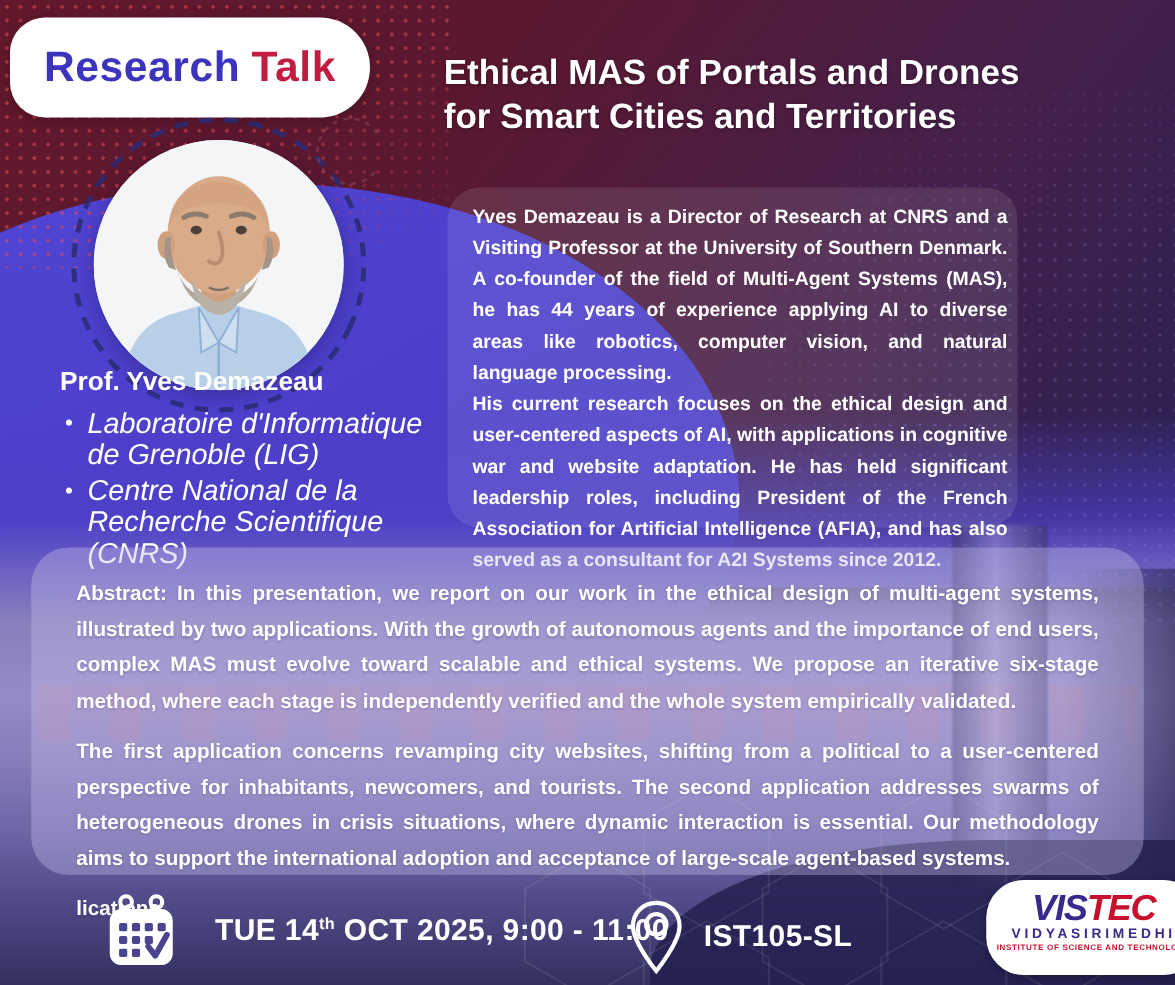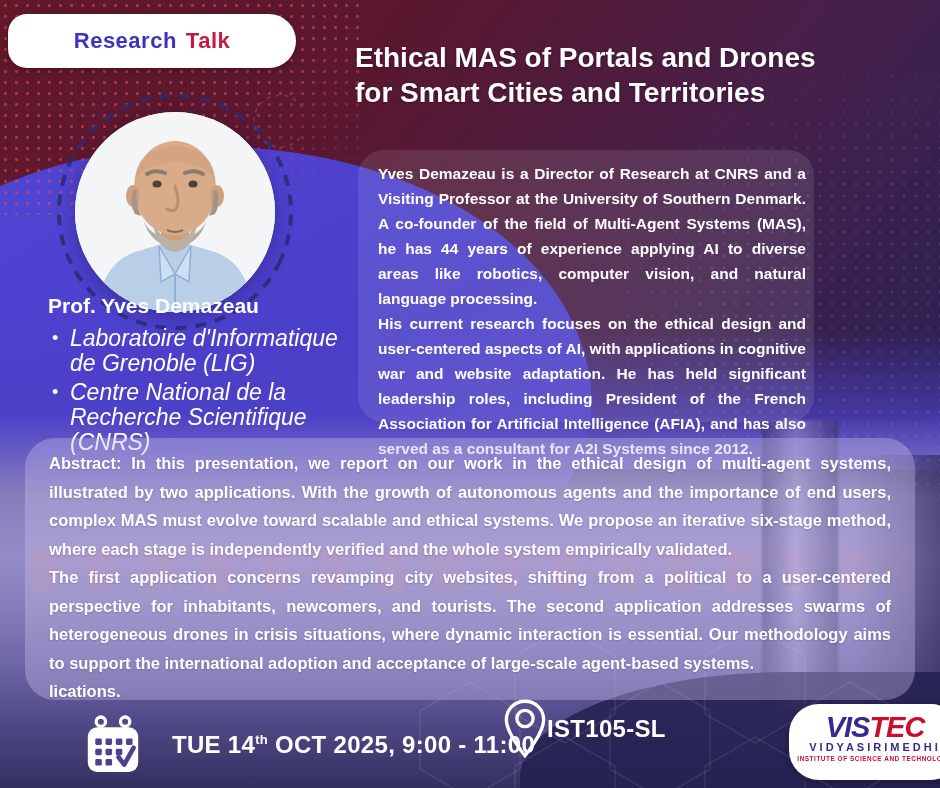--- a/index.html
+++ b/index.html
@@ -55,24 +55,24 @@
   .dots-right{
     position:absolute;right:0;top:70px;width:330px;height:430px;
     background-image:radial-gradient(rgba(150,132,228,.26) 1.5px,transparent 1.6px);
     background-size:12px 12px;
     -webkit-mask-image:radial-gradient(ellipse at 85% 60%,#000 40%,transparent 85%);
     mask-image:radial-gradient(ellipse at 85% 60%,#000 40%,transparent 85%);
   }
   svg.hexes{position:absolute;left:0;top:0;pointer-events:none;}
   
   .badge{
-    position:absolute;left:8px;top:14px;width:288px;height:54px;background:#fff;
+    position:absolute;left:8px;top:14px;width:288px;height:80px;background:#fff;
     border-radius:28px 40px 40px 28px;display:flex;align-items:center;justify-content:center;
     box-shadow:0 2px 10px rgba(0,0,0,.25);
-    font-size:22px;font-weight:800;letter-spacing:.5px;
+    font-size:34px;font-weight:800;letter-spacing:.5px;
   }
   
   .title{
     position:absolute;left:355px;top:40px;width:530px;text-align:left;
     color:#fff;font-size:28px;font-weight:700;line-height:35px;
     text-shadow:0 1px 3px rgba(0,0,0,.35);
   }
   
   .photo-wrap{position:absolute;left:60px;top:97px;width:230px;height:230px;}
   .photo-ring{position:absolute;left:-12px;top:-12px;}
@@ -93,25 +93,25 @@
     color:#fff;font-size:15.5px;font-weight:600;line-height:25px;text-align:justify;
   }
   .bio-box p{margin:0;}
   
   .abs-box{
     position:absolute;left:25px;top:438px;width:890px;height:262px;
     background:rgba(196,189,234,.38);border-radius:30px;padding:11px 24px;
     color:#fff;font-size:16.5px;font-weight:600;line-height:28.5px;text-align:justify;
     text-shadow:0 1px 2px rgba(40,30,90,.25);
   }
-  .abs-box p{margin:0;}
+  .abs-box p{margin:12px;}
   
   .footer-item{position:absolute;display:flex;align-items:center;color:#fff;}
   .f-date{left:85px;top:712px;height:66px;gap:31px;}
-  .f-loc{left:503px;top:696px;height:66px;}
+  .f-loc{left:503px;top:717px;height:66px;gap:16px;}
   .f-text{font-size:24px;font-weight:800;letter-spacing:.3px;}
   .f-text sup{font-size:13px;font-weight:800;}
   
   .logo-box{
     position:absolute;left:789px;top:704px;width:172px;height:76px;background:#fff;
     border-radius:30px;padding-top:9px;text-align:center;
     box-shadow:0 2px 8px rgba(0,0,0,.3);
   }
   .logo-word{font-size:29px;font-weight:800;font-style:italic;letter-spacing:-1px;line-height:28px;}
   .logo-sub{font-size:11px;font-weight:700;letter-spacing:3px;line-height:13px;}

